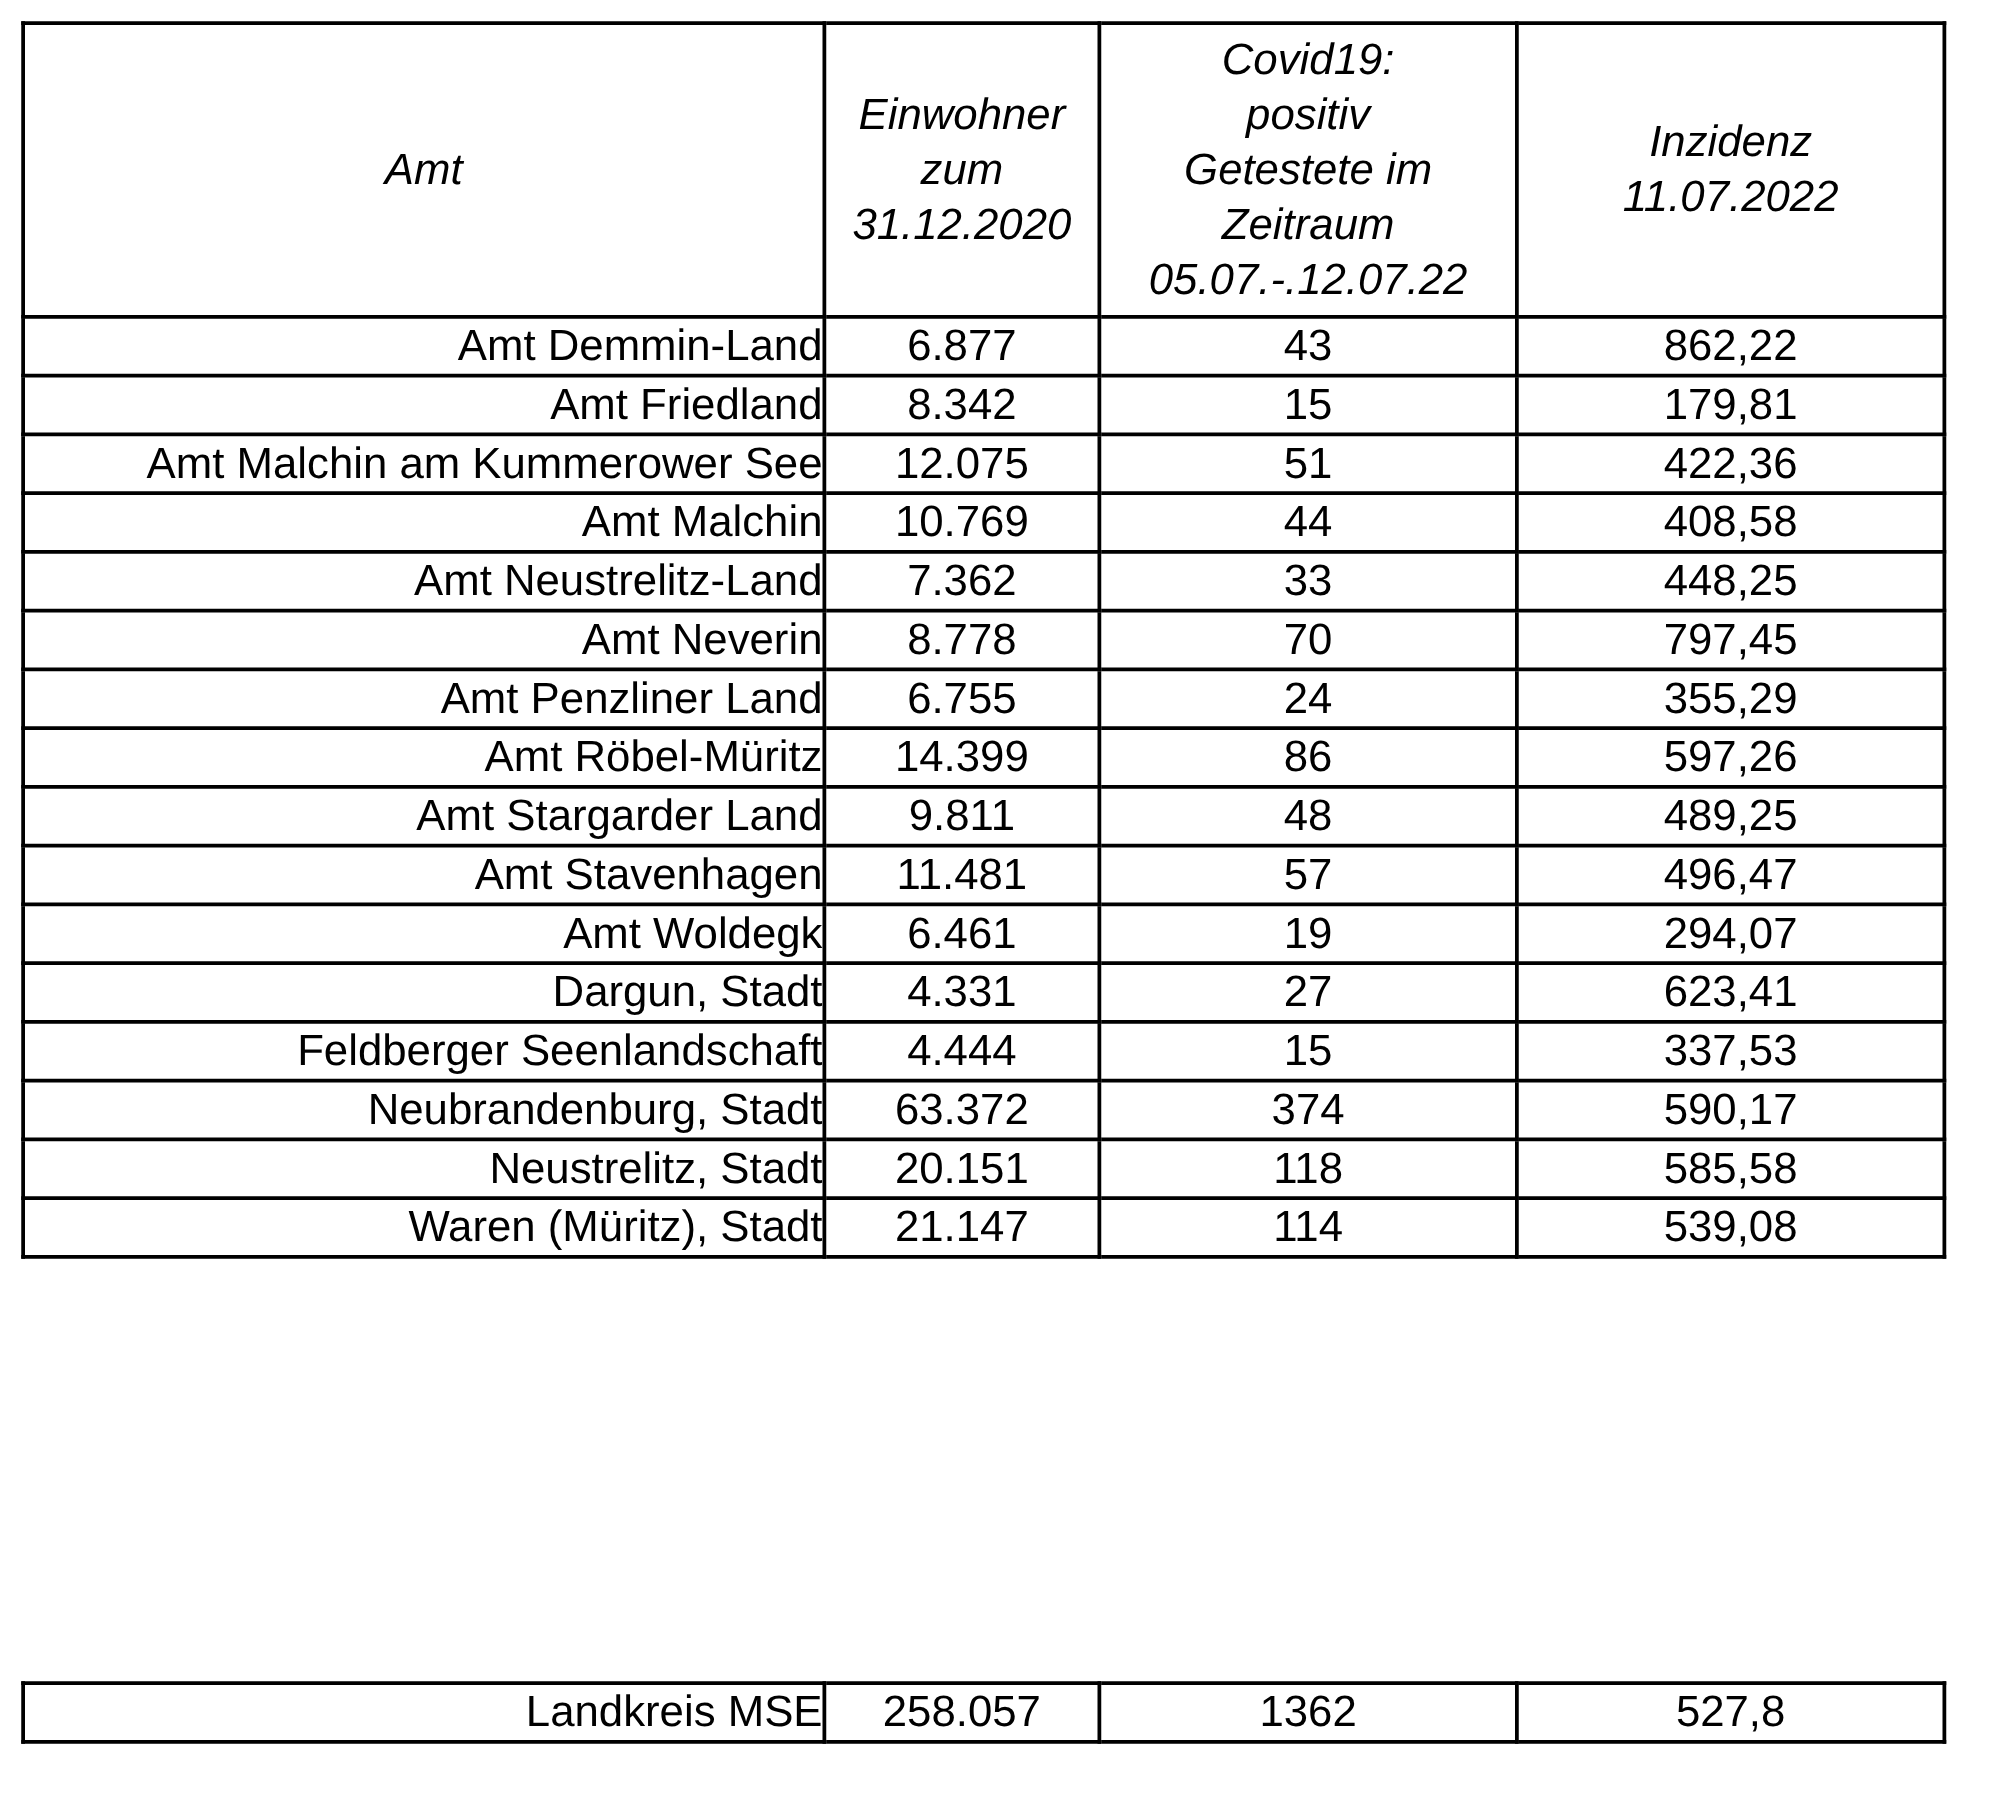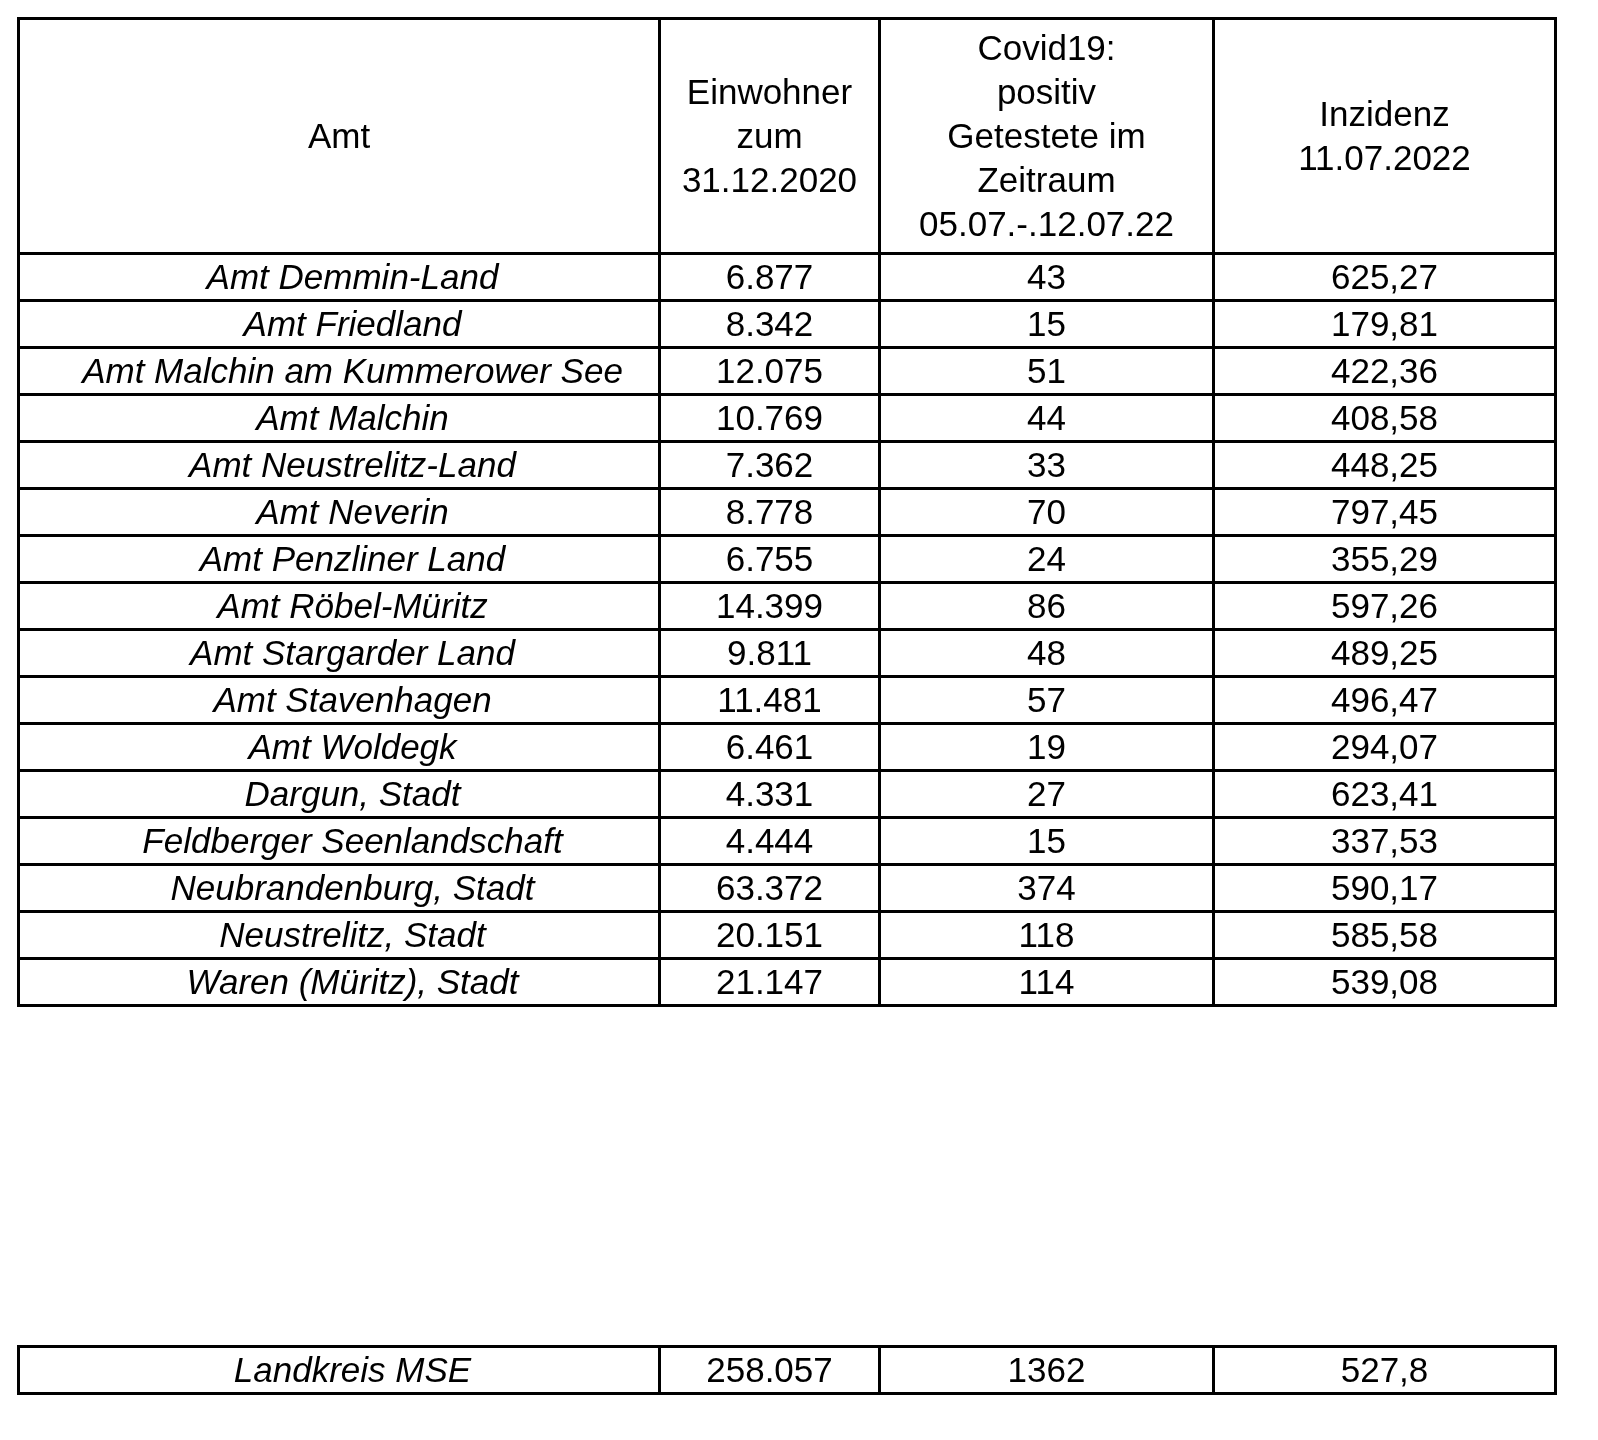--- a/index.html
+++ b/index.html
@@ -11,24 +11,24 @@
     position: absolute; left: 17px; width: 1537px;
     border-collapse: collapse; table-layout: fixed;
   }
   #main-table { top: 17px; }
   #summary-table { top: 1345px; }
   td, th {
     border: 3px solid #000; padding: 0; font-weight: normal;
     font-size: 35px; line-height: 44px; vertical-align: middle;
   }
   col.c1 { width: 641px; } col.c2 { width: 220px; } col.c3 { width: 334px; } col.c4 { width: 342px; }
-  thead th { height: 232px; text-align: center; line-height: 44px; }
+  thead th { height: 232px; text-align: center; line-height: 44px; font-style: italic; }
   th .hdr-line { display: block; }
   tbody td { height: 44px; }
-  td.name { text-align: center; padding-left: 27px; font-style: italic; }
+  td.name { text-align: right; padding-left: 27px; }
   td.num { text-align: center; }
   tr.tall td { height: 90px; }
   #summary-table td { height: 44px; }
 </style>
 </head>
 <body>
 
 <table id="main-table">
   <colgroup>
       <col class="c1">
@@ -57,21 +57,21 @@
         <span class="hdr-line">Inzidenz</span>
         <span class="hdr-line">11.07.2022</span>
       </th>
     </tr>
   </thead>
   <tbody id="table-body">
     <tr>
       <td class="name">Amt Demmin-Land</td>
       <td class="num">6.877</td>
       <td class="num">43</td>
-      <td class="num">625,27</td>
+      <td class="num">862,22</td>
     </tr>
     <tr>
       <td class="name">Amt Friedland</td>
       <td class="num">8.342</td>
       <td class="num">15</td>
       <td class="num">179,81</td>
     </tr>
     <tr>
       <td class="name">Amt Malchin am Kummerower See</td>
       <td class="num">12.075</td>

